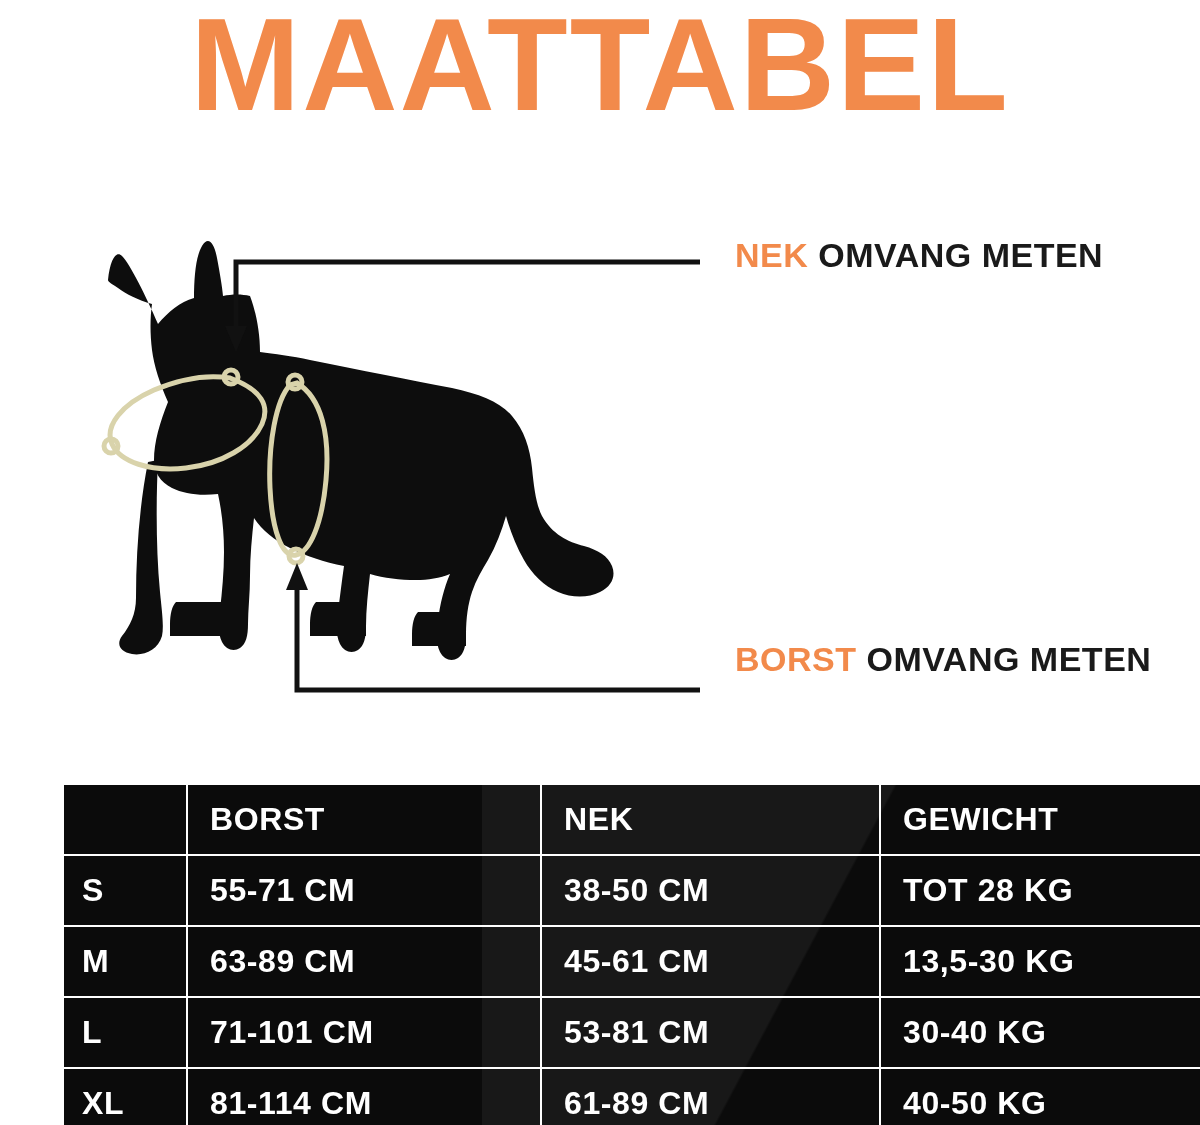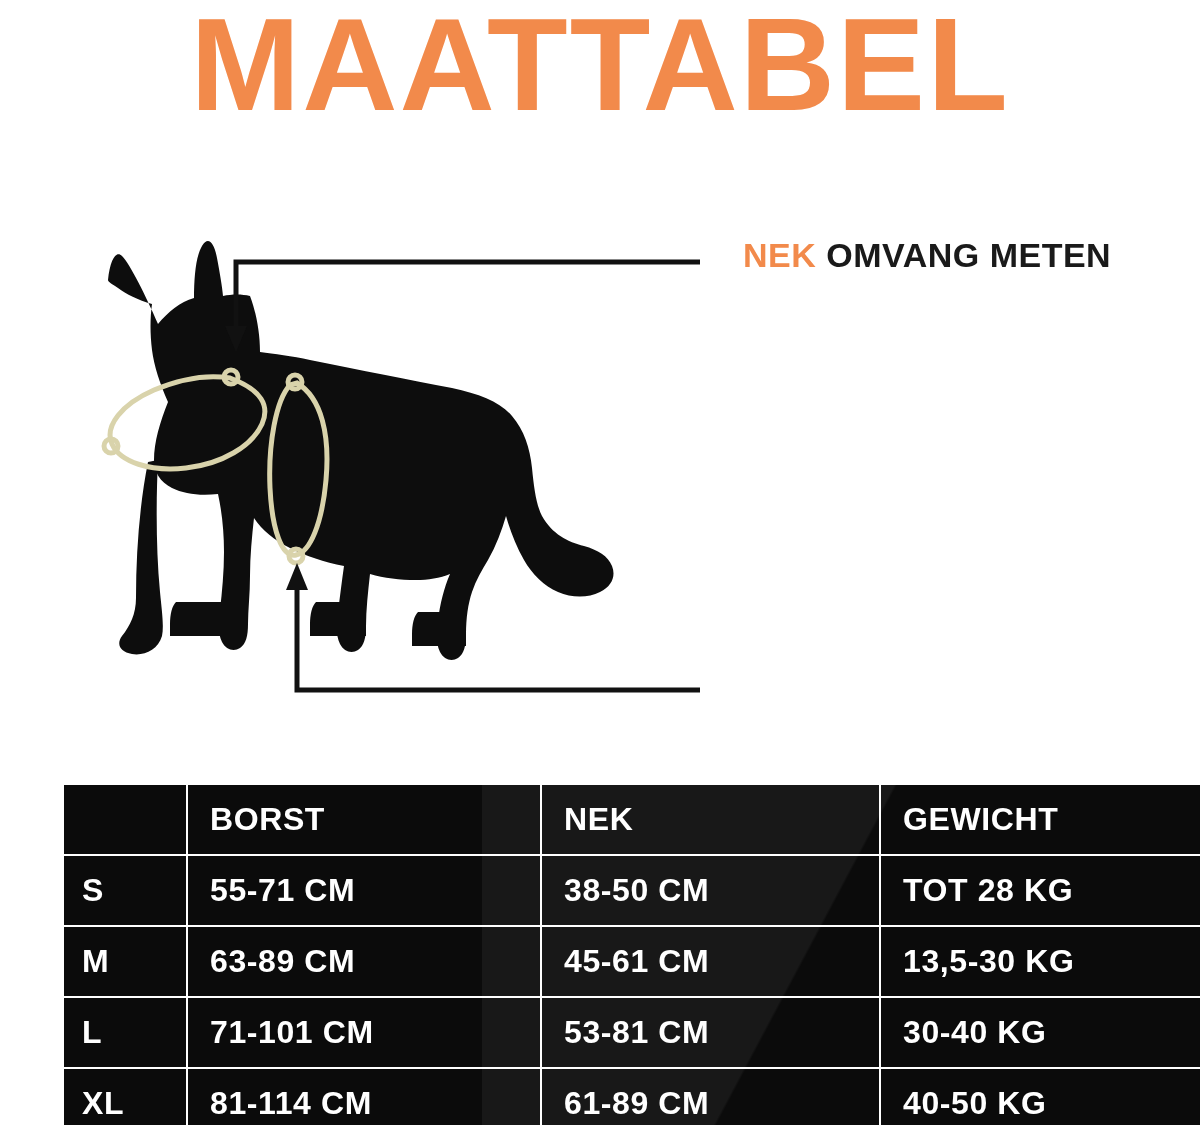--- a/index.html
+++ b/index.html
@@ -51,21 +51,20 @@
     top: 0;
   }
 
   .label {
     position: absolute;
     font-size: 34px;
     font-weight: bold;
     color: #1a1a1a;
     line-height: 1.35;
     letter-spacing: 0.5px;
-    margin-left: 8px;
   }
   .label .hi { color: #F28A4B; }
 
   .label-neck { left: 735px; top: 33px; width: 420px; }
   .label-chest { left: 735px; top: 437px; width: 430px; }
 
   
   .size-table {
     position: absolute;
     left: 62px;
@@ -208,20 +207,23 @@
     <g>
       <path d="M700,490 L297,490 L297,382" fill="none" stroke="#111111" stroke-width="5"></path>
       <path d="M297,363 L286,390 L308,390 Z" fill="#111111"></path>
     </g>
   </svg>
 
   <div class="label label-neck">
     <span class="hi">NEK</span><span> OMVANG METEN</span>
   </div>
 
+  <div class="label label-chest">
+    <span class="hi">BORST</span><span> OMVANG METEN</span>
+  </div>
 </div>
 
 <table class="size-table">
   <thead>
     <tr>
       <th class="col-size"></th>
       <th class="col-borst">BORST</th>
       <th class="col-nek">NEK</th>
       <th class="col-gew">GEWICHT</th>
     </tr>

